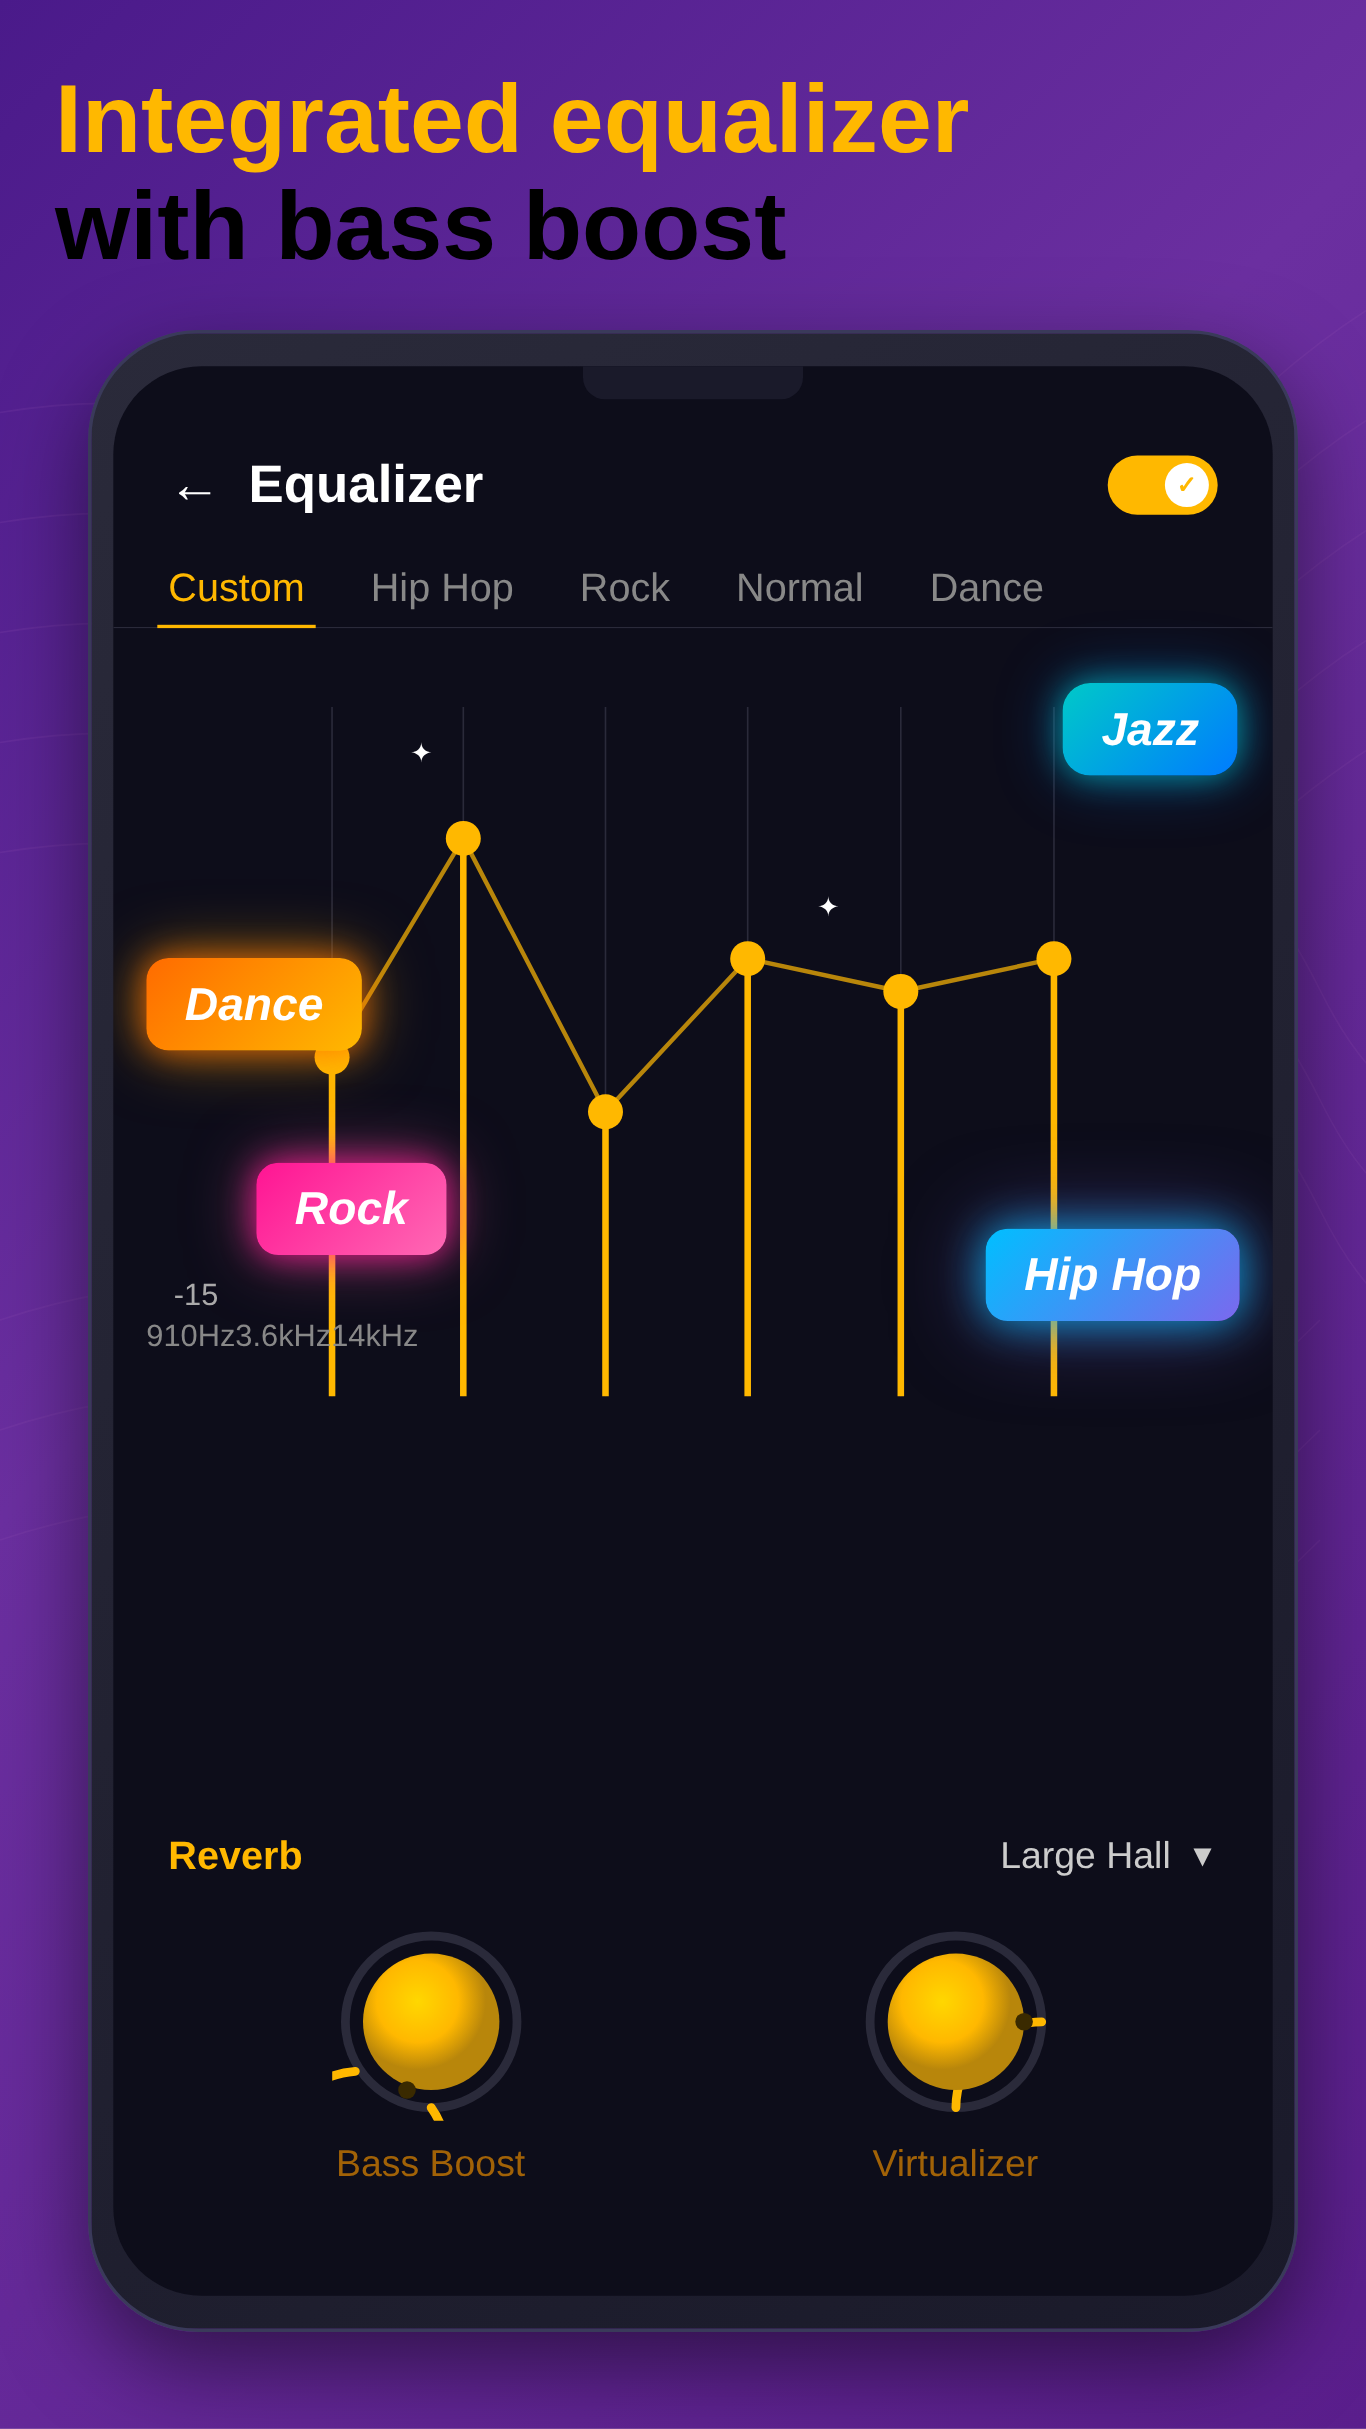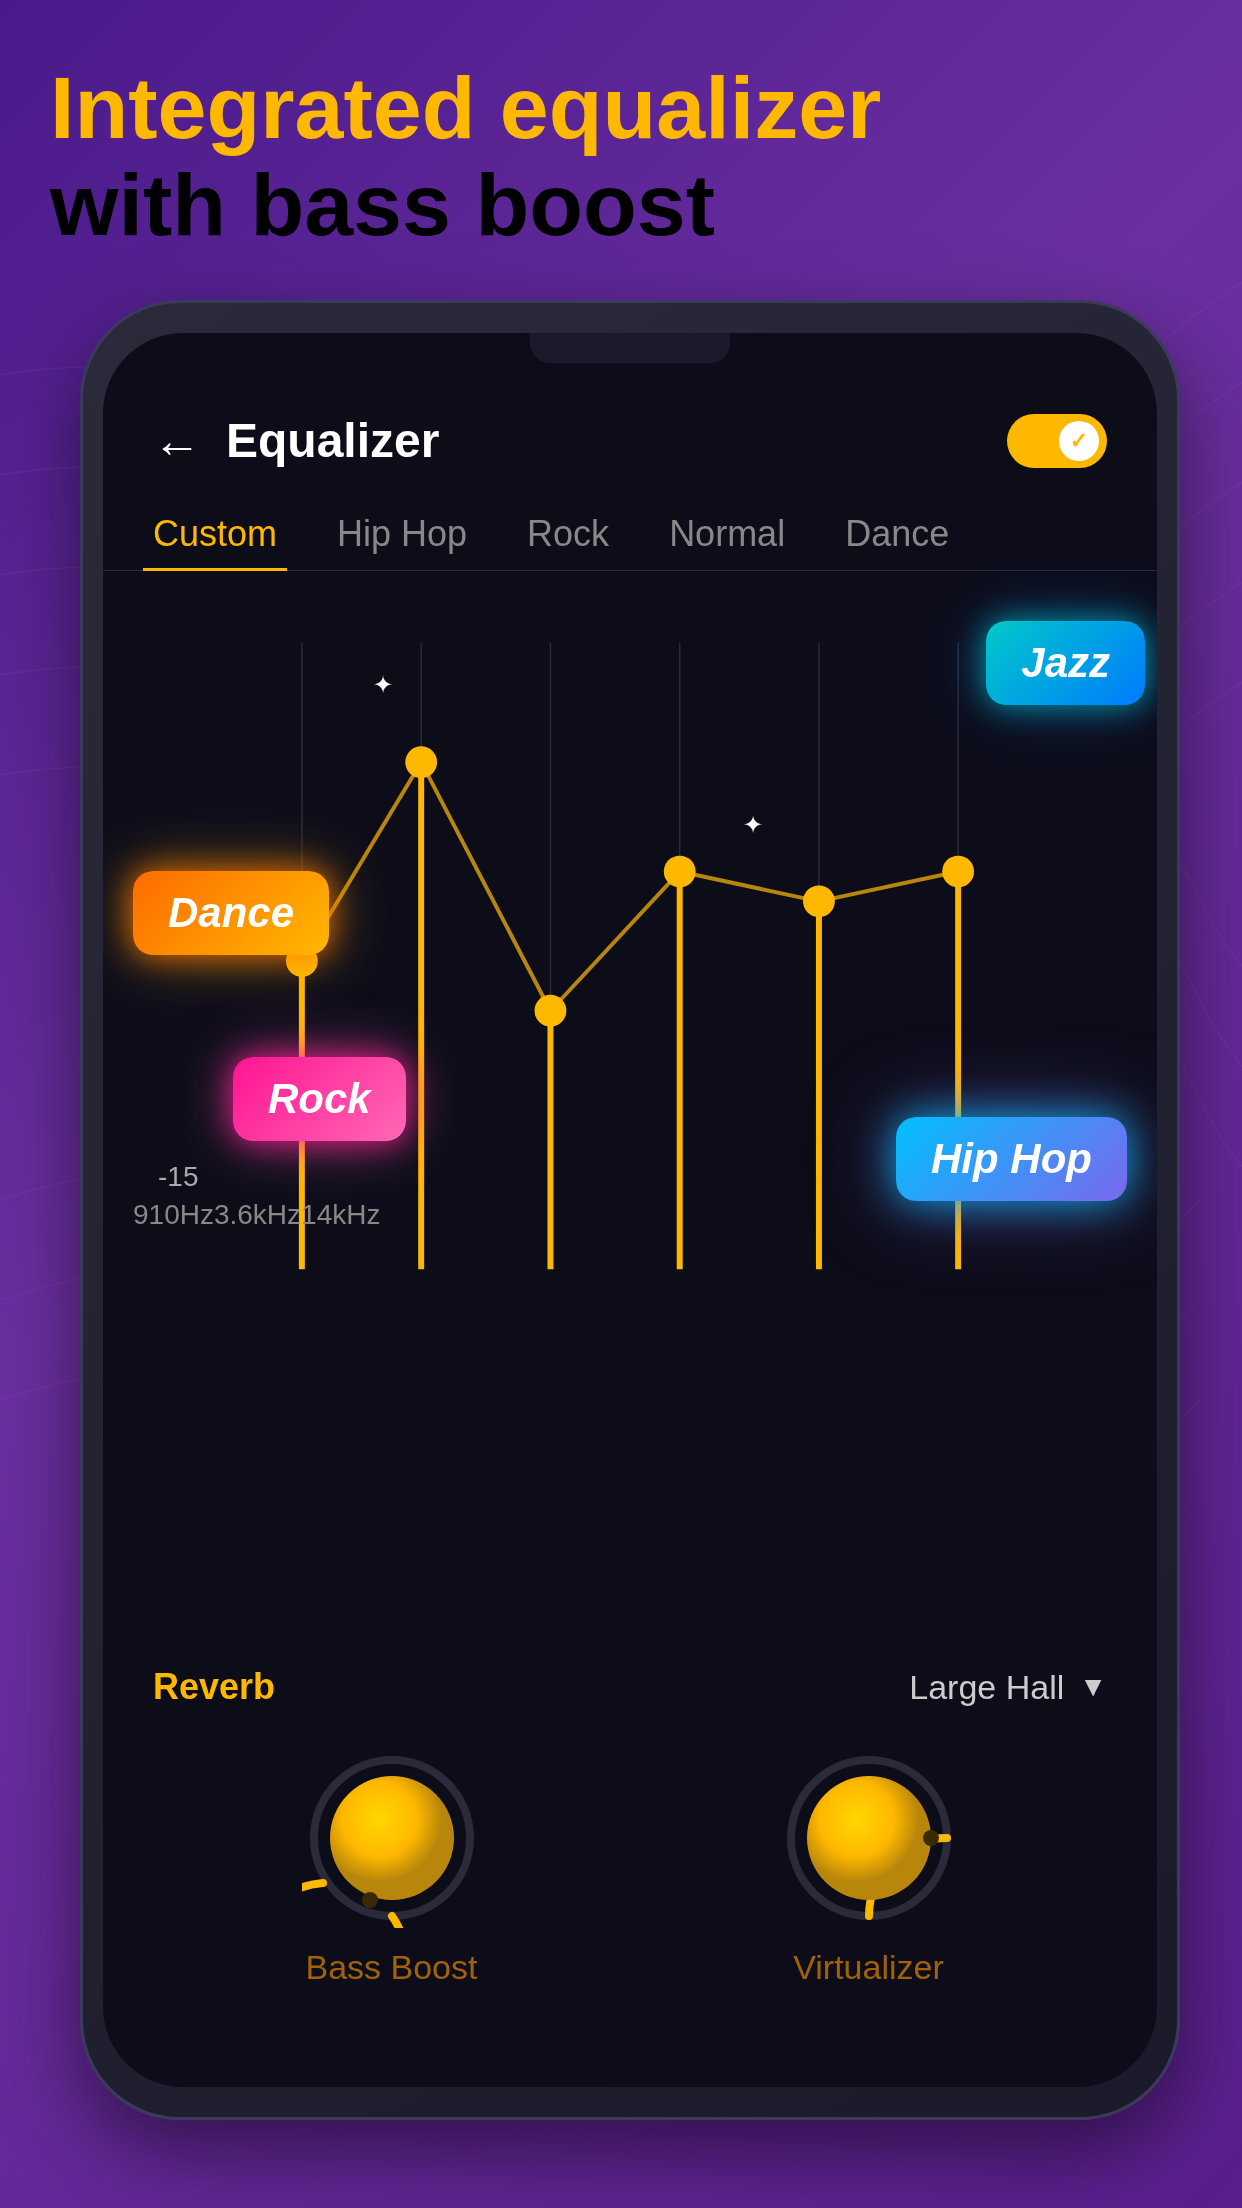--- a/index.html
+++ b/index.html
@@ -212,22 +212,23 @@
     }
     .badge-pop {
       background: linear-gradient(135deg, #7B2FBE, #5B6BF5);
       top: 60px;
       left: 60px;
       box-shadow: 0 0 30px rgba(123,47,190,0.7), 0 0 60px rgba(91,107,245,0.4);
     }
     .badge-jazz {
       background: linear-gradient(135deg, #00C9C8, #007BFF);
       top: 30px;
-      right: 12px;
+      right: 32px;
       box-shadow: 0 0 30px rgba(0,201,200,0.7), 0 0 60px rgba(0,123,255,0.4);
+      border-radius: 25px;
     }
     .badge-dance {
       background: linear-gradient(135deg, #FF6B00, #FFB800);
       top: 280px;
       left: 30px;
       box-shadow: 0 0 30px rgba(255,107,0,0.8), 0 0 60px rgba(255,184,0,0.5);
     }
     .badge-folk {
       background: linear-gradient(135deg, #00C853, #00E676);
       top: 250px;

